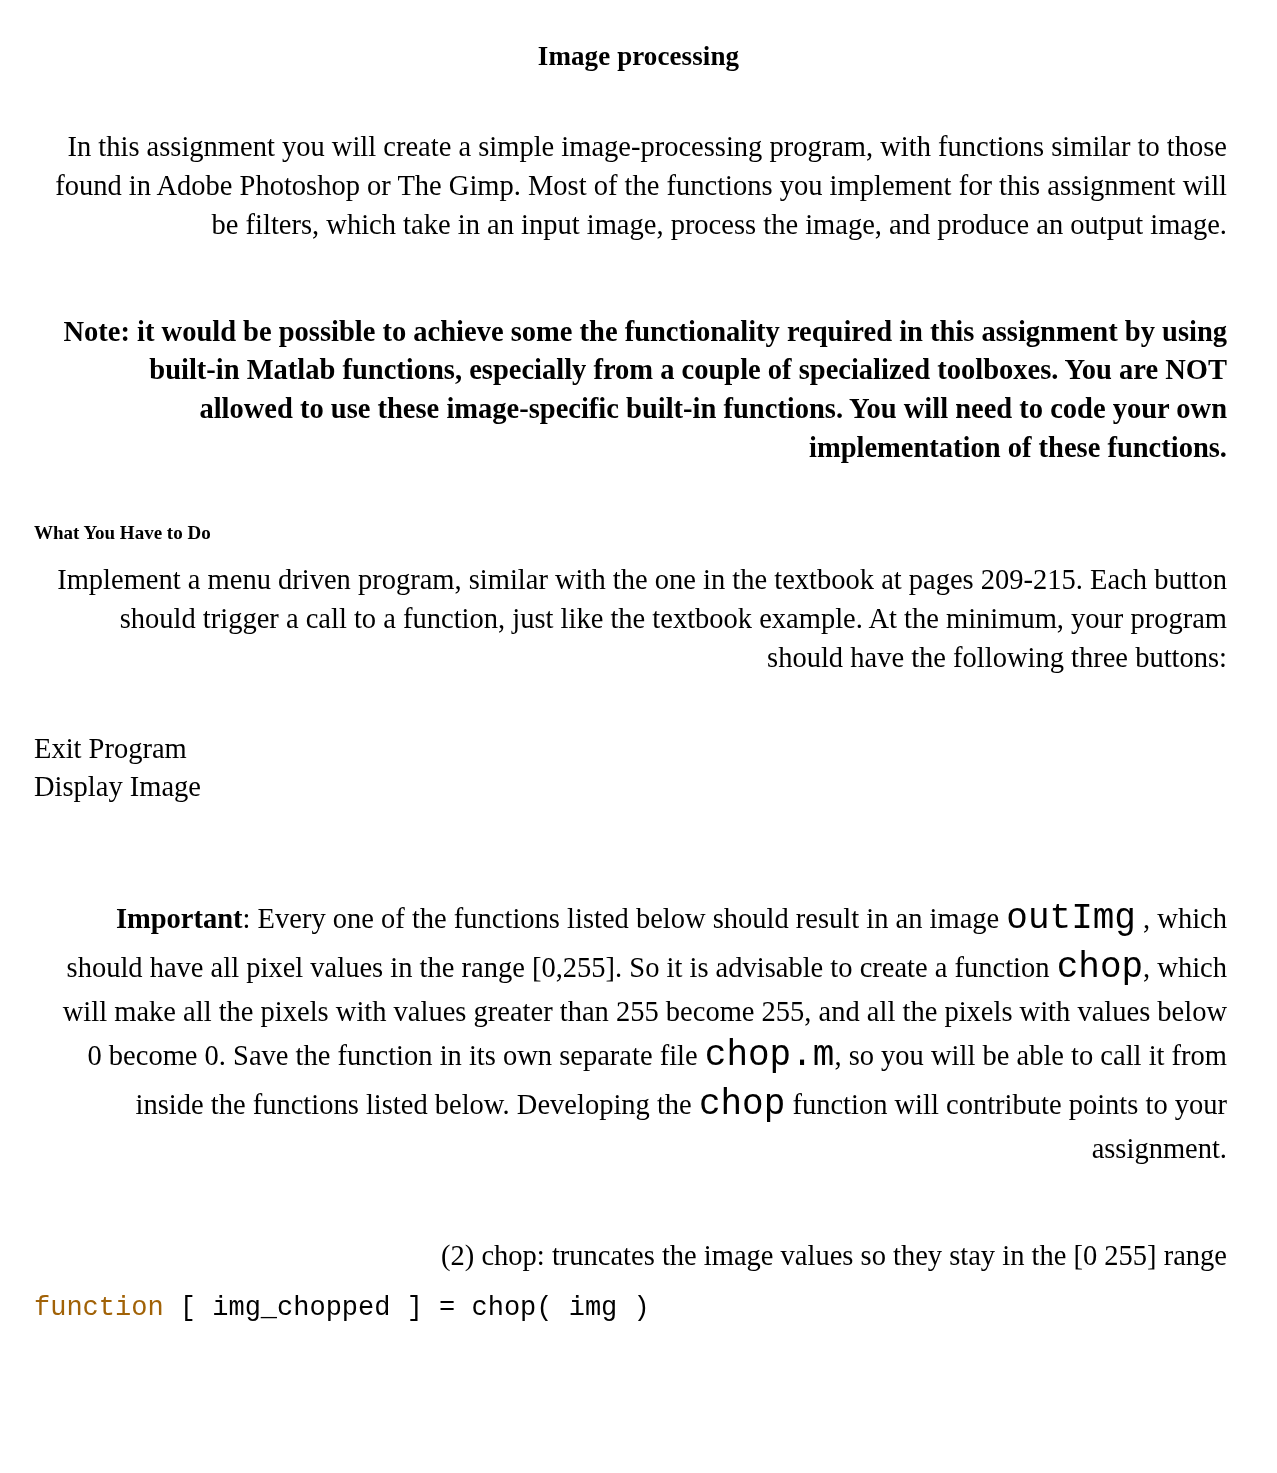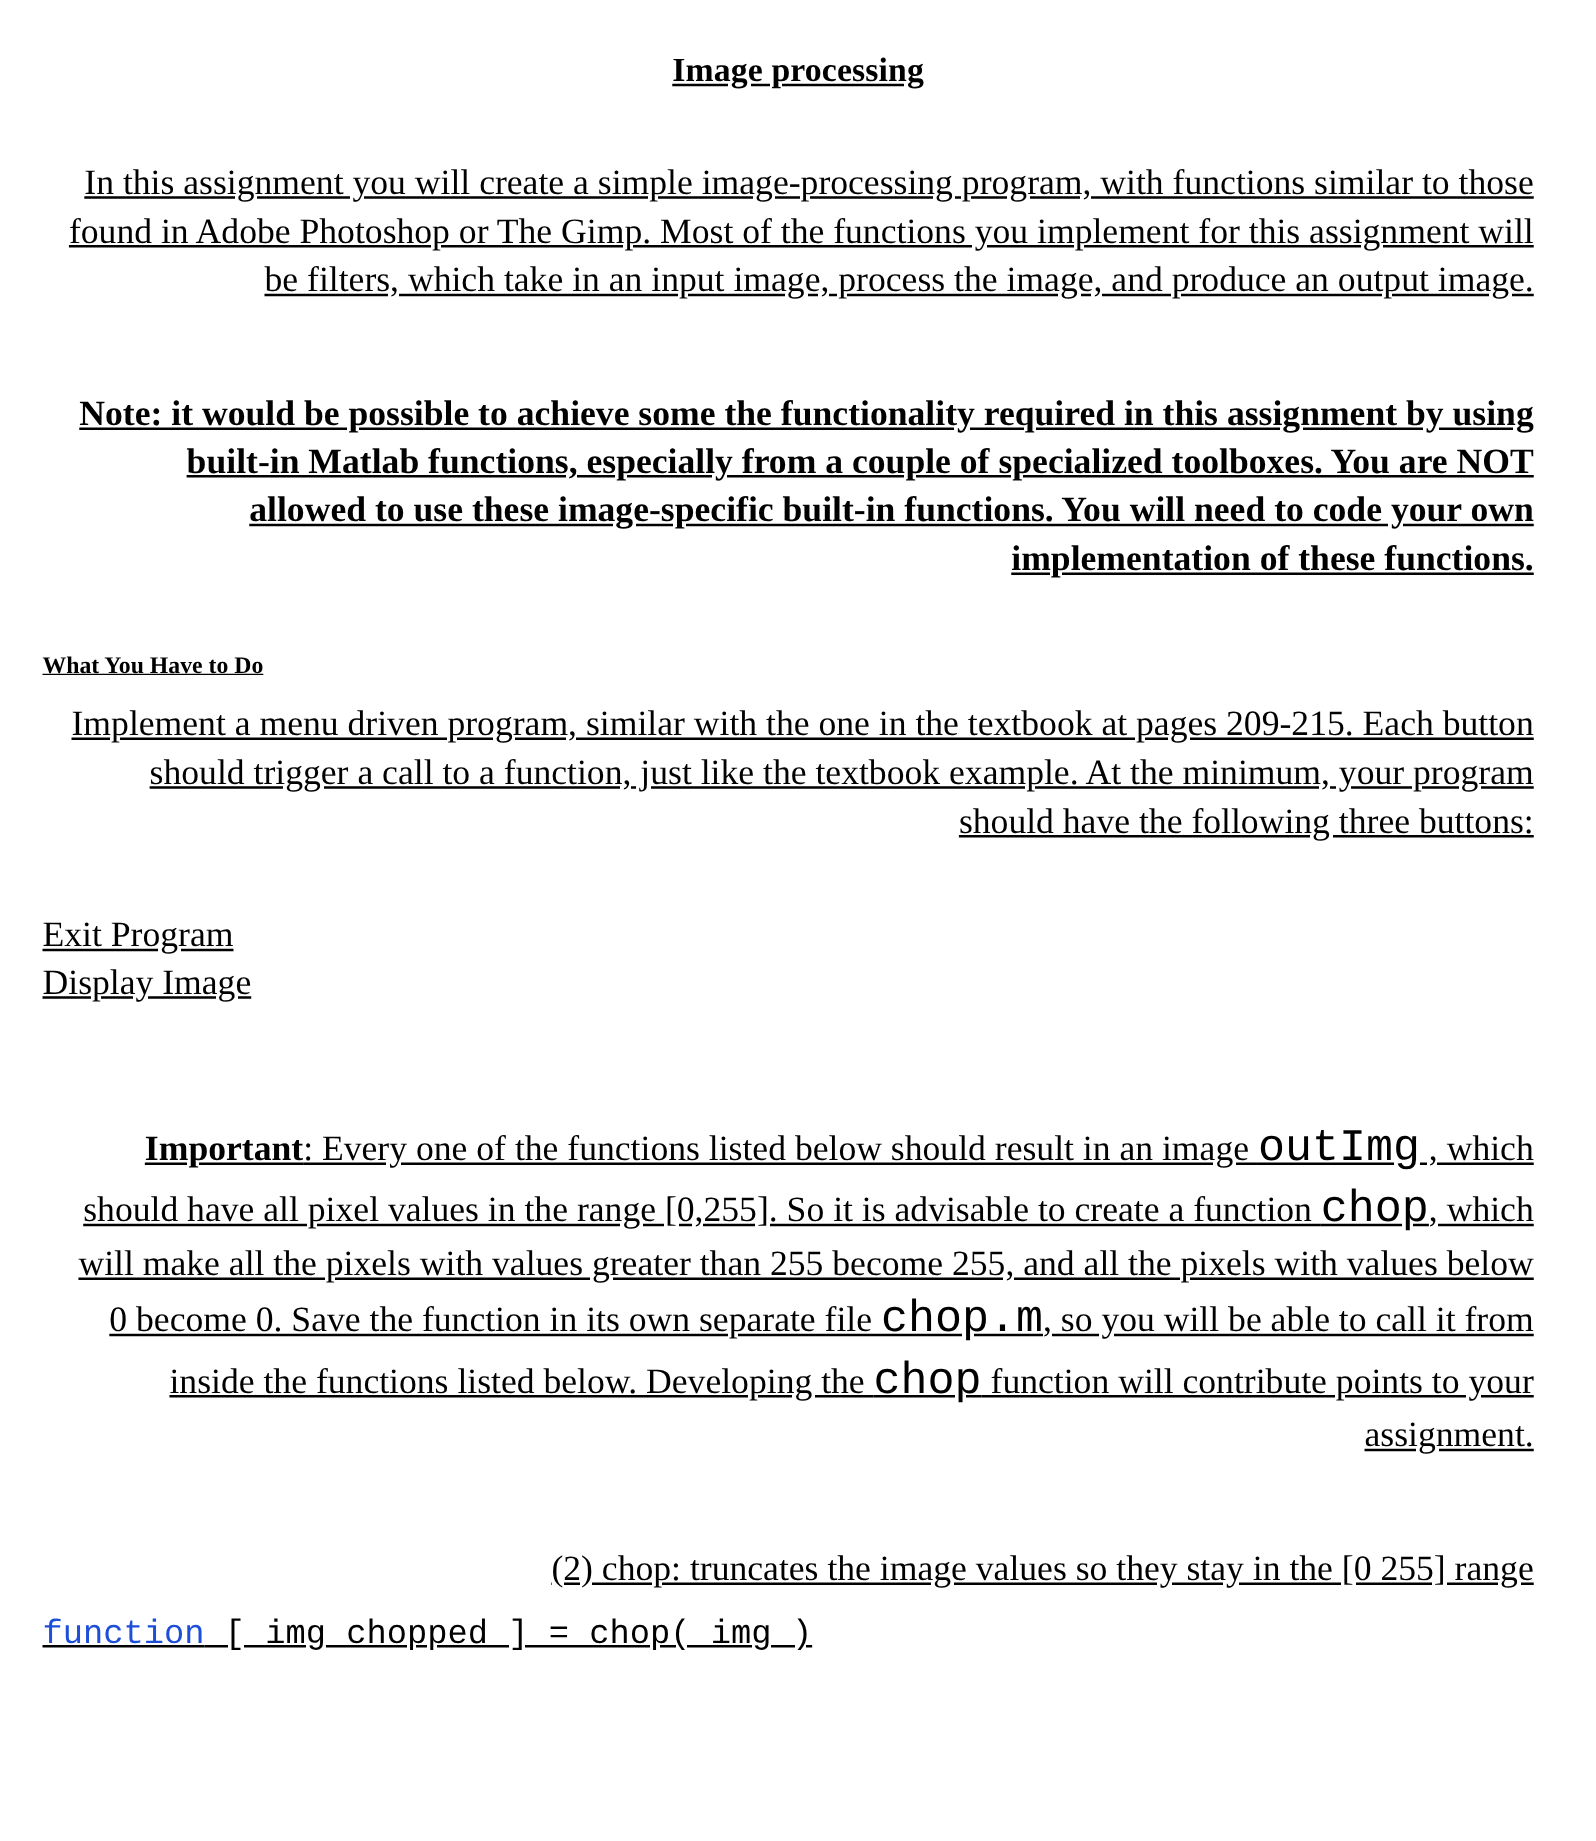--- a/index.html
+++ b/index.html
@@ -17,21 +17,20 @@
   .page {
     position: relative;
     width: 1277px;
     height: 1473px;
     padding: 0;
     box-sizing: border-box;
   }
   .content {
     margin: 0 34px 0 34px;
     width: 1209px;
-    text-decoration: underline;
   }
   .doc-title {
     text-align: center;
     font-weight: bold;
     font-size: 27px;
     line-height: 1.2;
     margin-top: 40px;
     margin-bottom: 0;
     letter-spacing: 0.1px;
   }
@@ -61,21 +60,21 @@
     letter-spacing: 0px;
   }
   .code-line {
     font-family: "Liberation Mono", monospace;
     font-size: 27px;
     line-height: 1.3;
     margin: 0;
     white-space: pre;
   }
   .kw {
-    color: #1d4ed8;
+    color: #a16207;
   }
   .note-block p {
     font-weight: bold;
   }
 </style>
 </head>
 <body>
 
 <div class="page">
   <div class="content">

